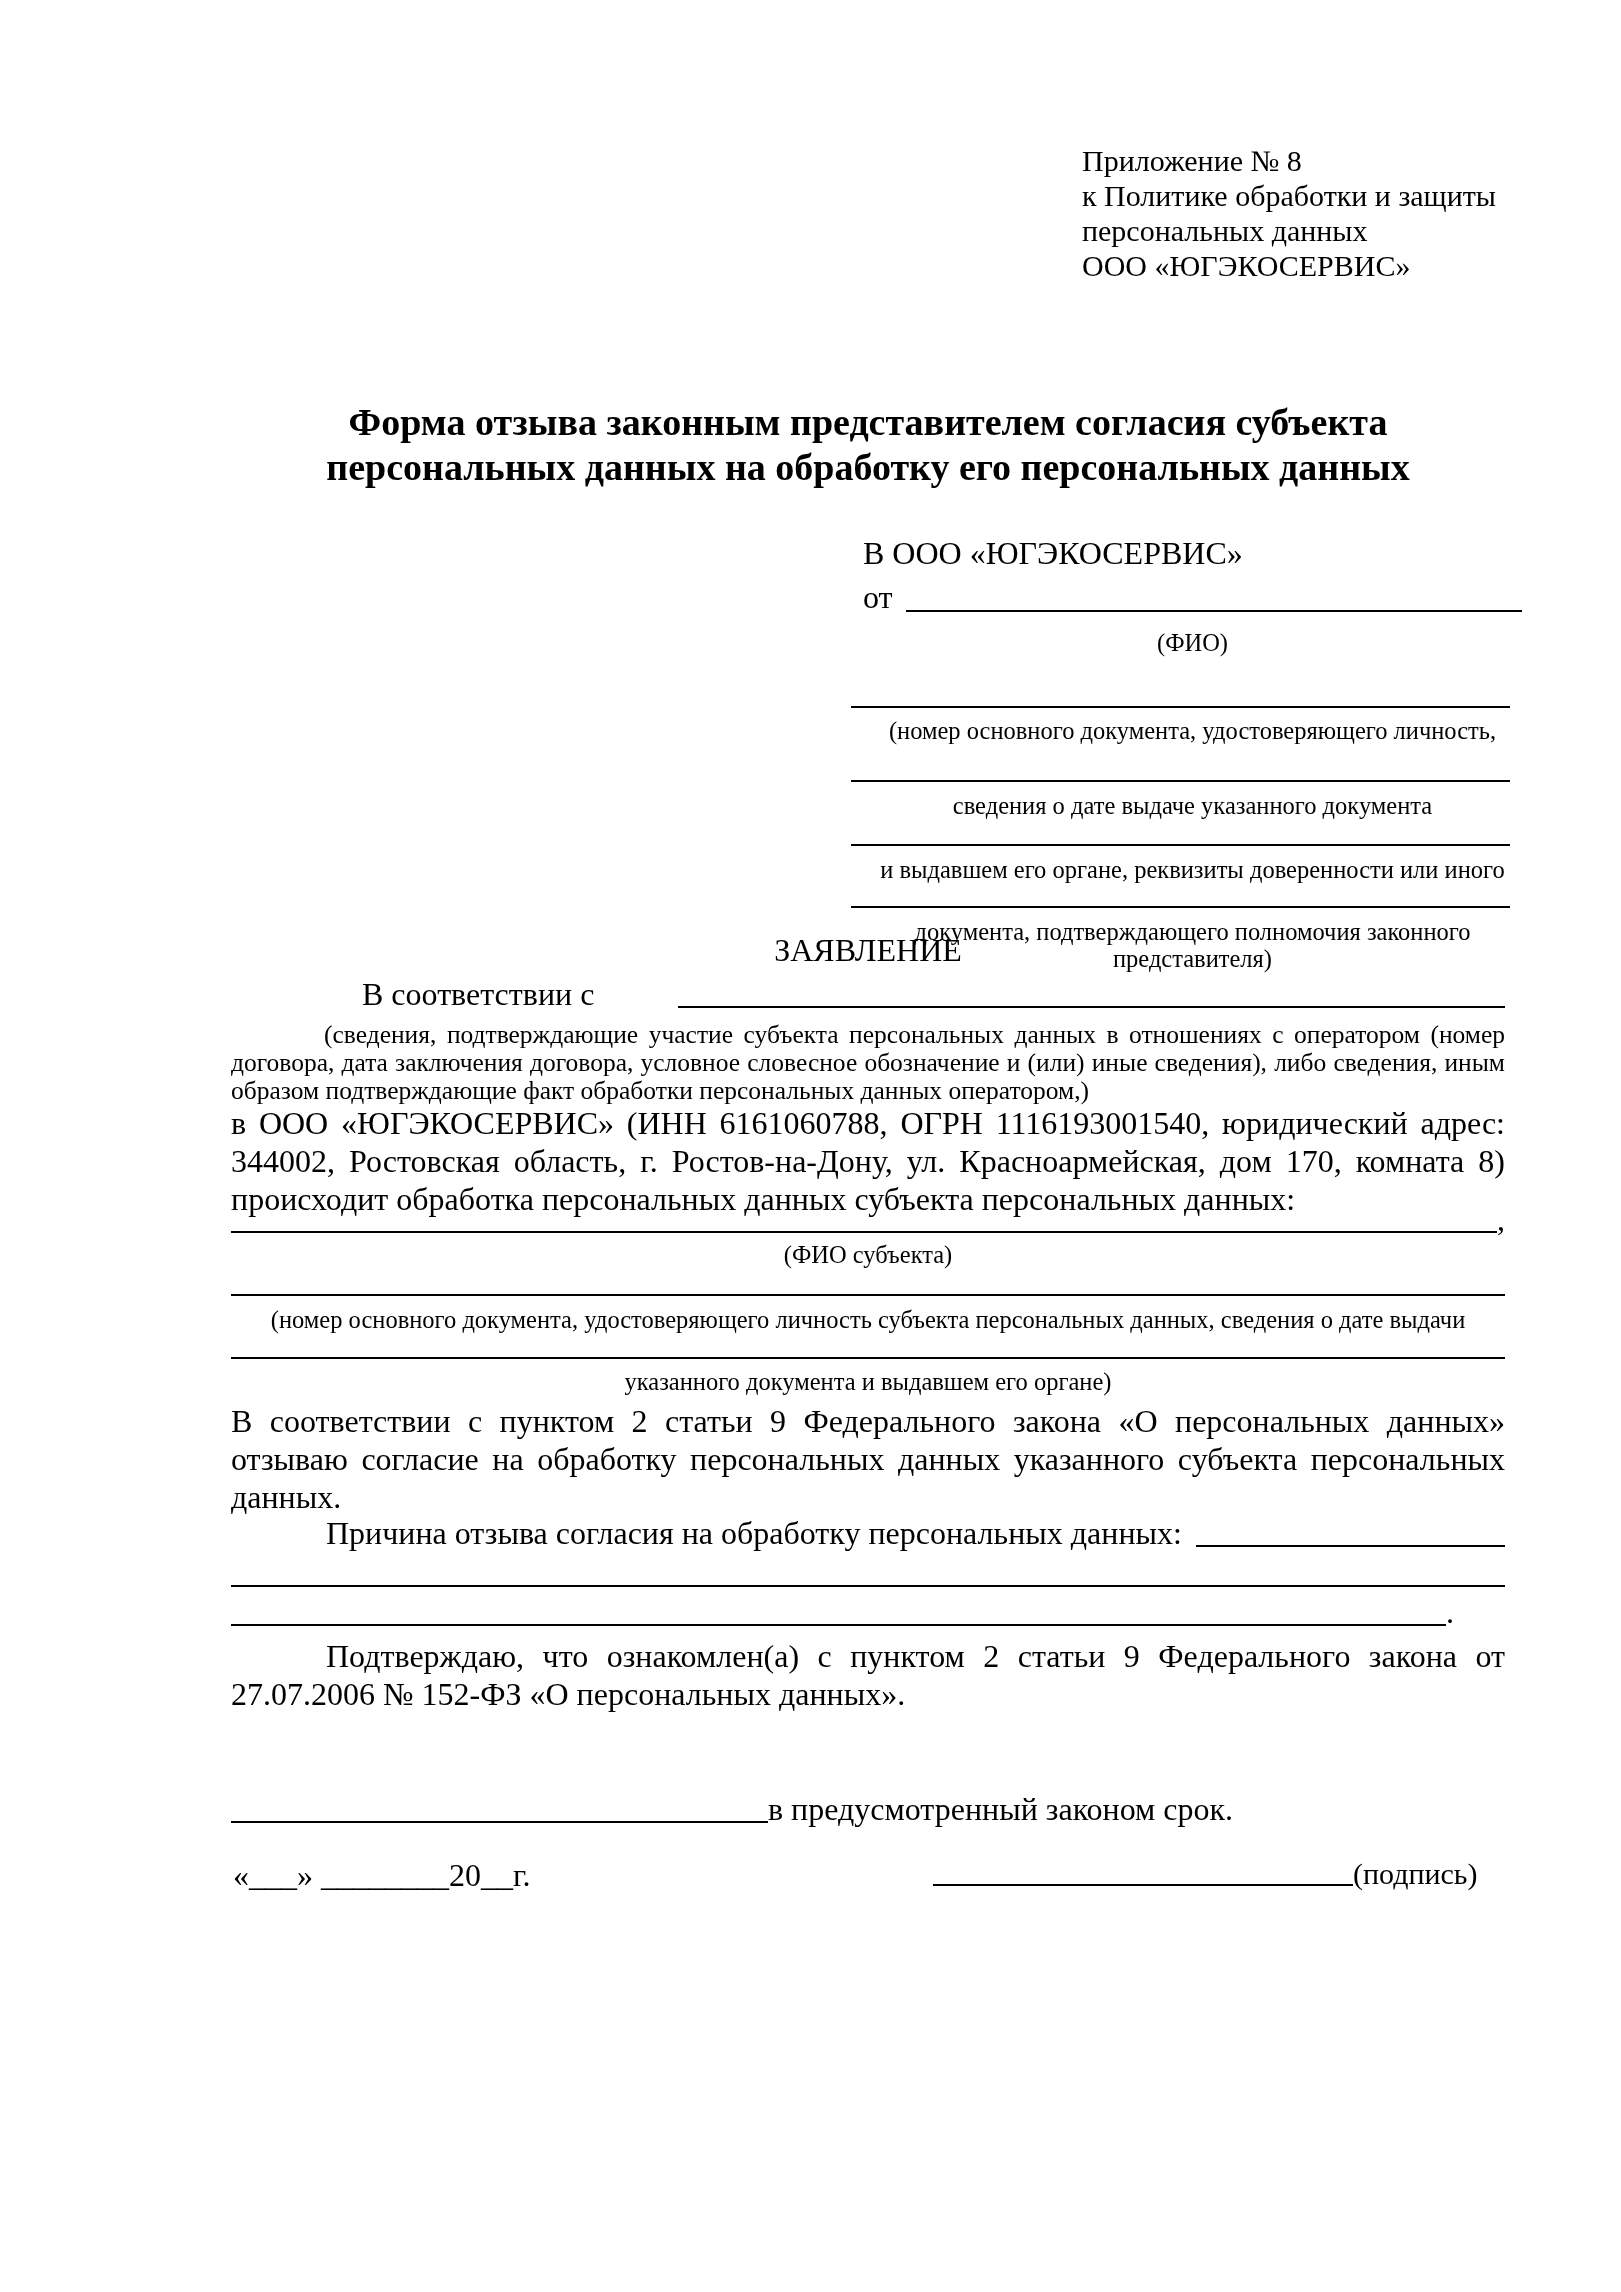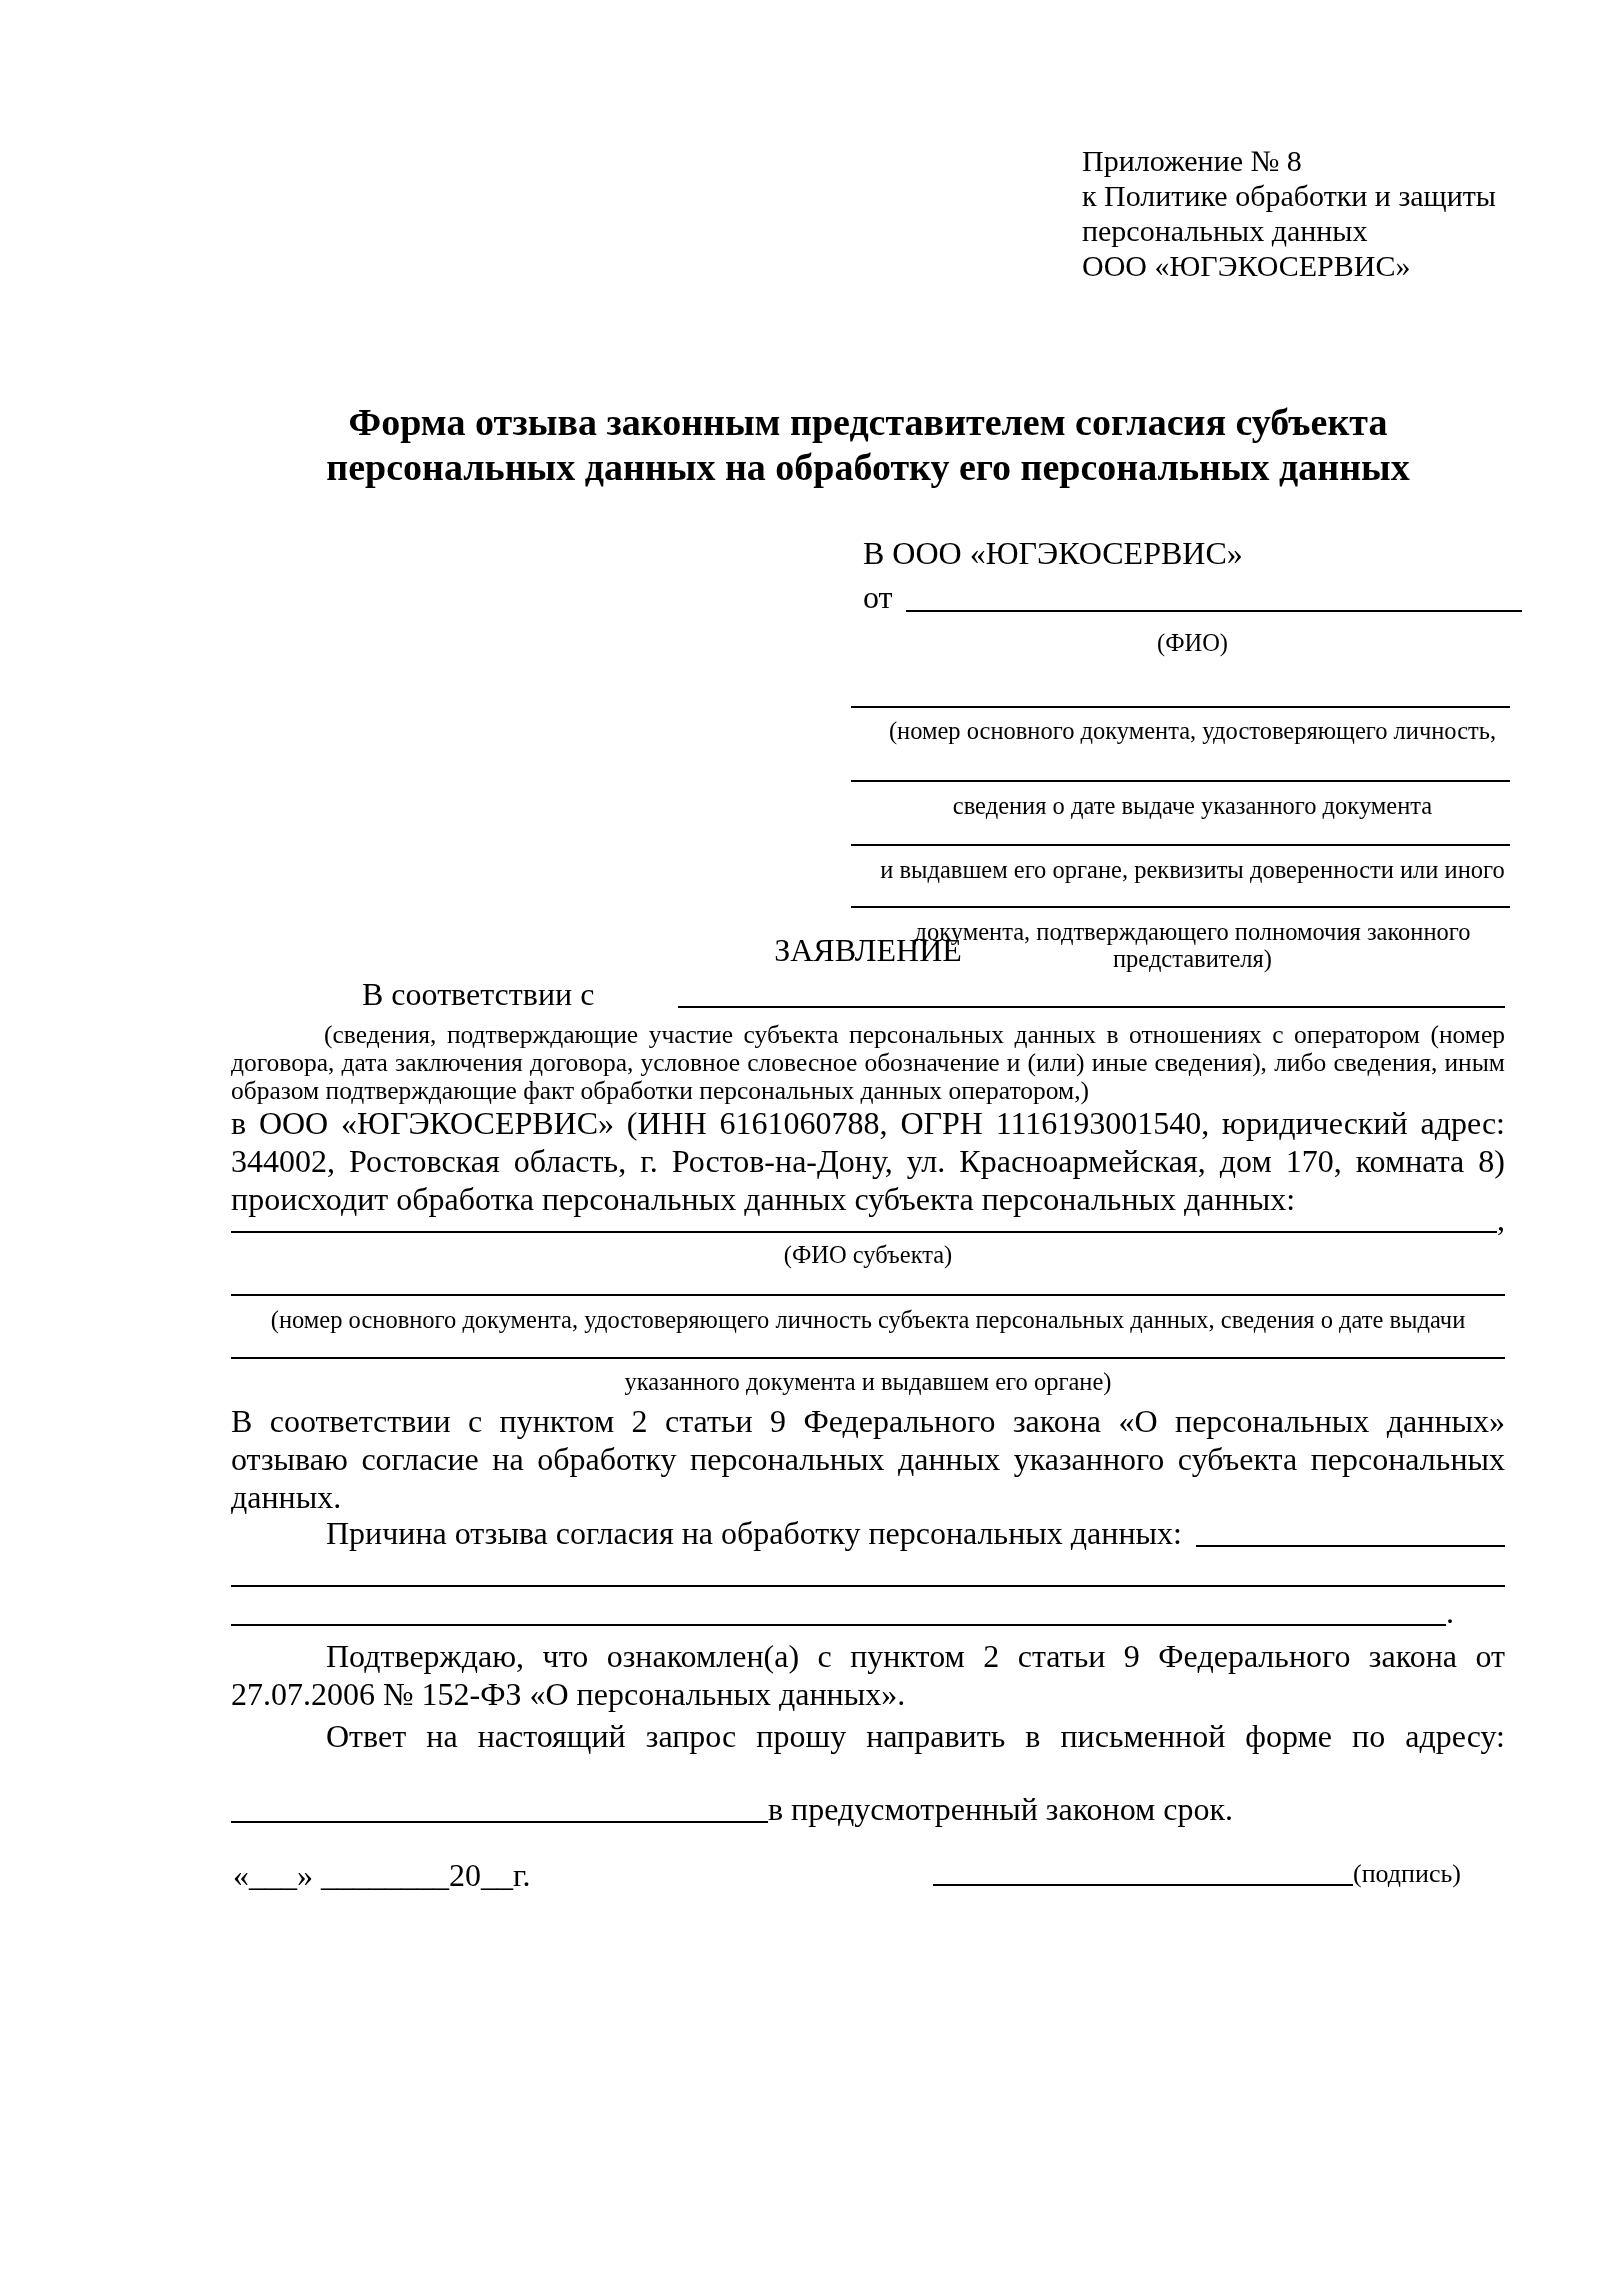--- a/index.html
+++ b/index.html
@@ -116,27 +116,26 @@
   </div>
 
   <div class="hline" style="left:231px; top:1585px; width:1274px;"></div>
   <div class="abs fill-row body-text" style="left:231px; top:1600px; width:1274px; height:25.5px; line-height:25.5px;">
     <span class="fill fixed" style="width:1215px; margin-bottom:0;"></span>
     <span class="txt">.</span>
   </div>
 
   <div class="abs body-text just indent" style="left:231px; top:1637px; width:1274px;">Подтверждаю, что ознакомлен(а) с пунктом 2 статьи 9 Федерального закона от 27.07.2006 № 152-ФЗ «О персональных данных».</div>
 
-  <div class="abs body-text just-all indent" style="left:231px; top:1717px; width:1274px;">Ответ на настоящий запрос прошу направить в письменной форме по адресу:</div>
   <div class="abs fill-row body-text" style="left:231px; top:1753px; width:1274px; height:27.4px; line-height:27.4px;margin-top:43px;">
     <span class="fill fixed" style="width:537px; margin-bottom:0;"></span>
     <span class="txt">в предусмотренный законом срок.</span>
   </div>
 
   <div class="abs body-text" style="left:233px; top:1856px;">«___» ________20__г.</div>
 
   <div class="abs fill-row body-text" style="left:933px; top:1856px; width:572px; height:35px; line-height:35px;">
     <span class="fill fixed" style="width:420px;"></span>
-    <span class="txt" style="font-size:26px;">(подпись)</span>
+    <span class="txt" style="font-size:30px;">(подпись)</span>
   </div>
 
 </div>
 
 
 </body></html>

